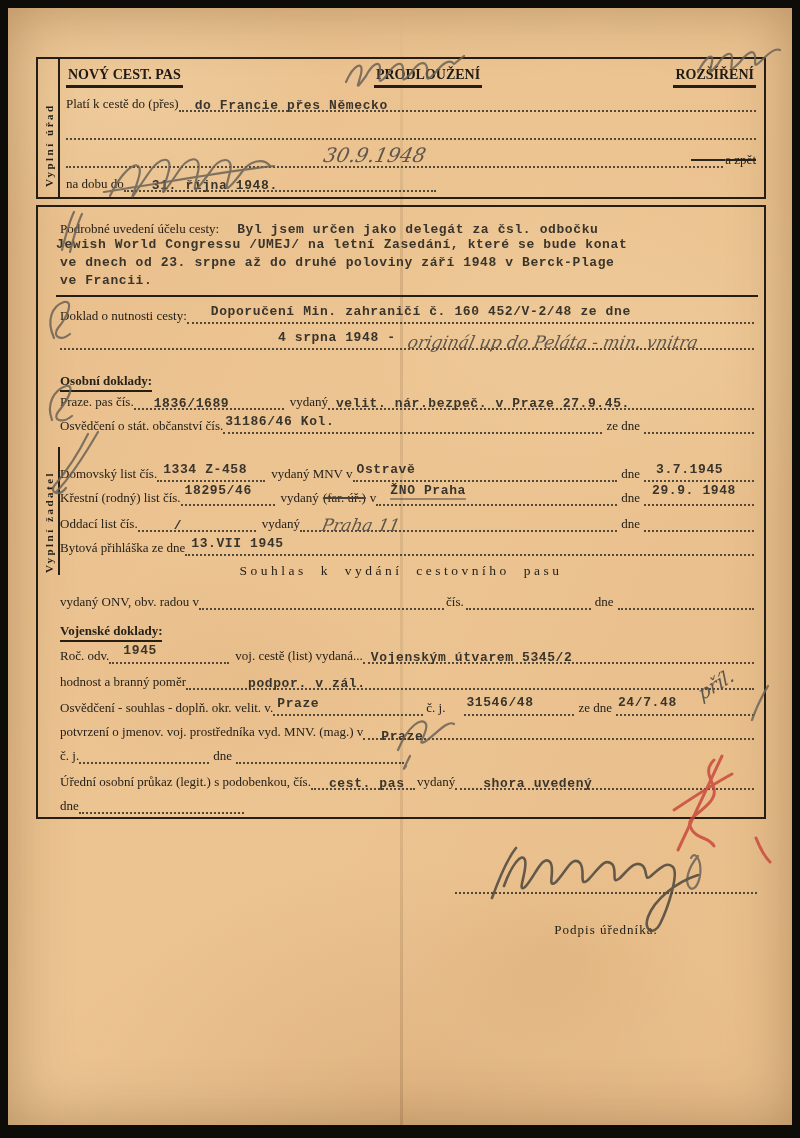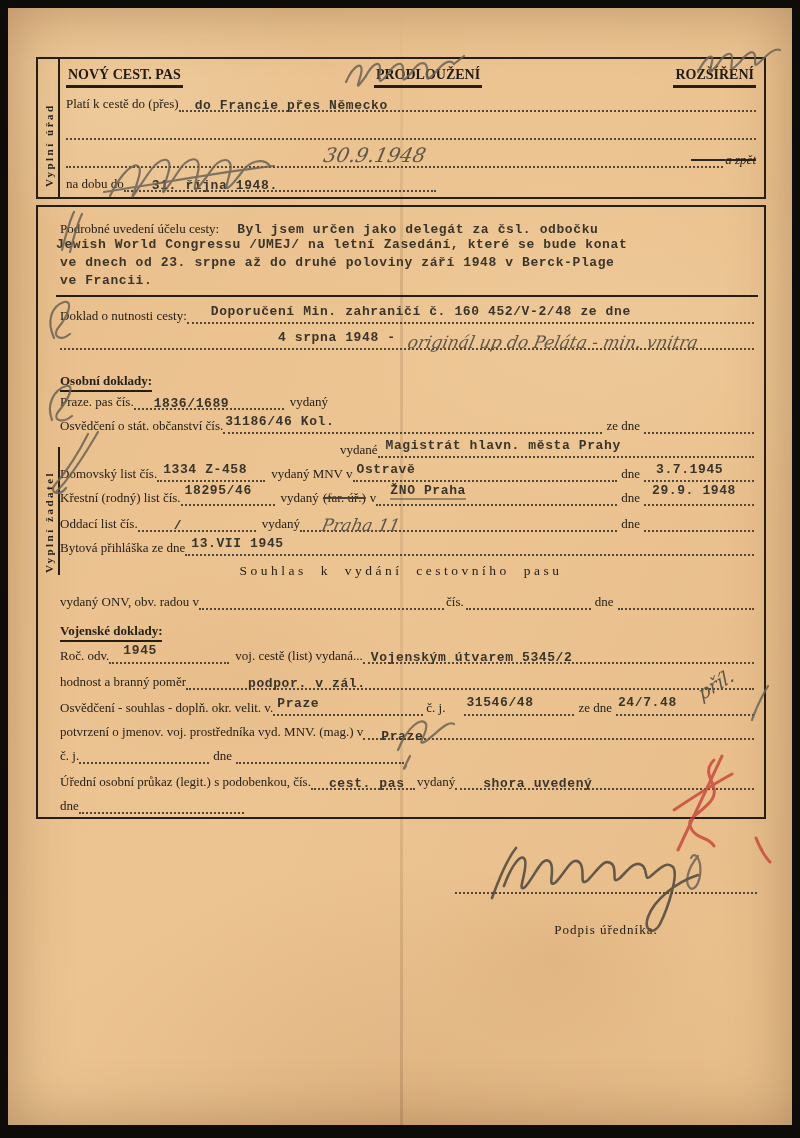--- a/index.html
+++ b/index.html
@@ -67,21 +67,21 @@
     </div>
 
     <div class="row" style="left:28px;right:8px;top:64px;">
       <span class="fill grow"></span>
     </div>
 
     <div class="row" style="left:28px;right:8px;top:92px;">
       <span class="fill grow">
         <span class="hand" style="left:258px;bottom:-1px;font-size:20px;">30.9.1948</span>
       </span>
-      <span class="pl strike" style="margin-left:2px;font-style:italic;">a zpět</span>
+      <span class="pl strike" style="margin-left:2px;">a zpět</span>
     </div>
 
     <div class="row" style="left:28px;right:8px;top:116px;">
       <span class="pl">na dobu do</span>
       <span class="fill" style="width:312px;">
         <span class="typed" style="left:28px;">31. října 1948.</span>
       </span>
     </div>
   </div>
 
@@ -112,37 +112,34 @@
     </div>
 
     <div class="pl uh" style="position:absolute;left:22px;top:166px;">Osobní doklady:</div>
 
     <div class="row" style="left:22px;right:10px;top:186px;">
       <span class="pl">Praze. pas čís.</span>
       <span class="fill" style="width:150px;">
         <span class="typed" style="left:20px;">1836/1689</span>
       </span>
       <span class="pl" style="margin-left:6px;">vydaný</span>
+      <span class="fill grow">
+        <span class="typed" style="left:8px;">velit. nár.bezpeč. v Praze 27.9.45.</span>
+      </span>
     </div>
 
     <div class="row" style="left:22px;right:10px;top:210px;">
       <span class="pl">Osvědčení o stát. občanství čís.</span>
       <span class="fill grow">
         <span class="typed raised" style="left:2px;">31186/46 Kol.</span>
       </span>
       <span class="pl" style="margin:0 4px;">ze dne</span>
       <span class="fill" style="width:110px;"></span>
     </div>
 
-    <div class="row" style="left:302px;right:10px;top:234px;">
-      <span class="pl">vydané</span>
-      <span class="fill grow">
-        <span class="typed raised" style="left:8px;">Magistrát hlavn. města Prahy</span>
-      </span>
-    </div>
 
     <div class="row" style="left:22px;right:10px;top:258px;">
       <span class="pl">Domovský list čís.</span>
       <span class="fill" style="width:108px;">
         <span class="typed raised" style="left:6px;">1334 Z-458</span>
       </span>
       <span class="pl" style="margin-left:6px;">vydaný MNV v</span>
       <span class="fill grow">
         <span class="typed raised" style="left:4px;">Ostravě</span>
       </span>

